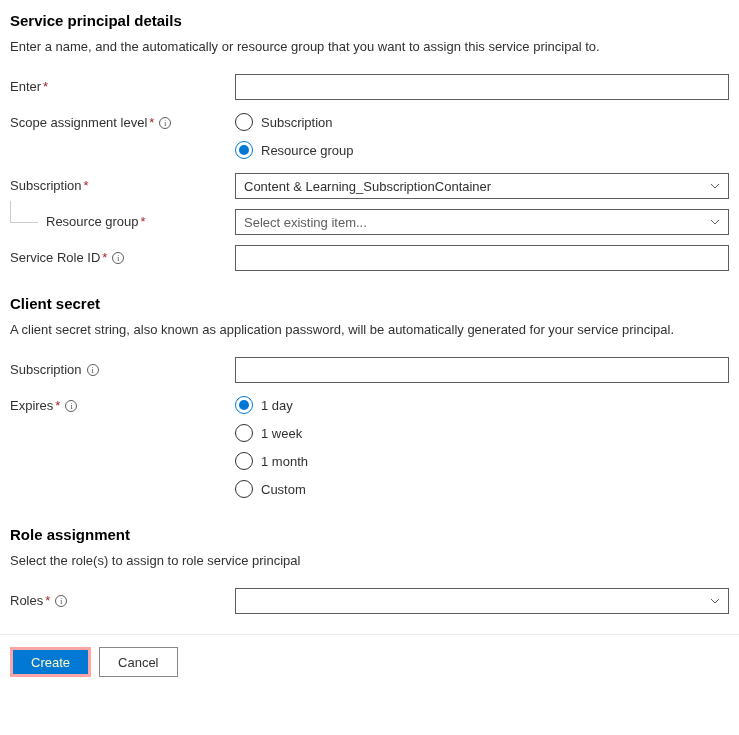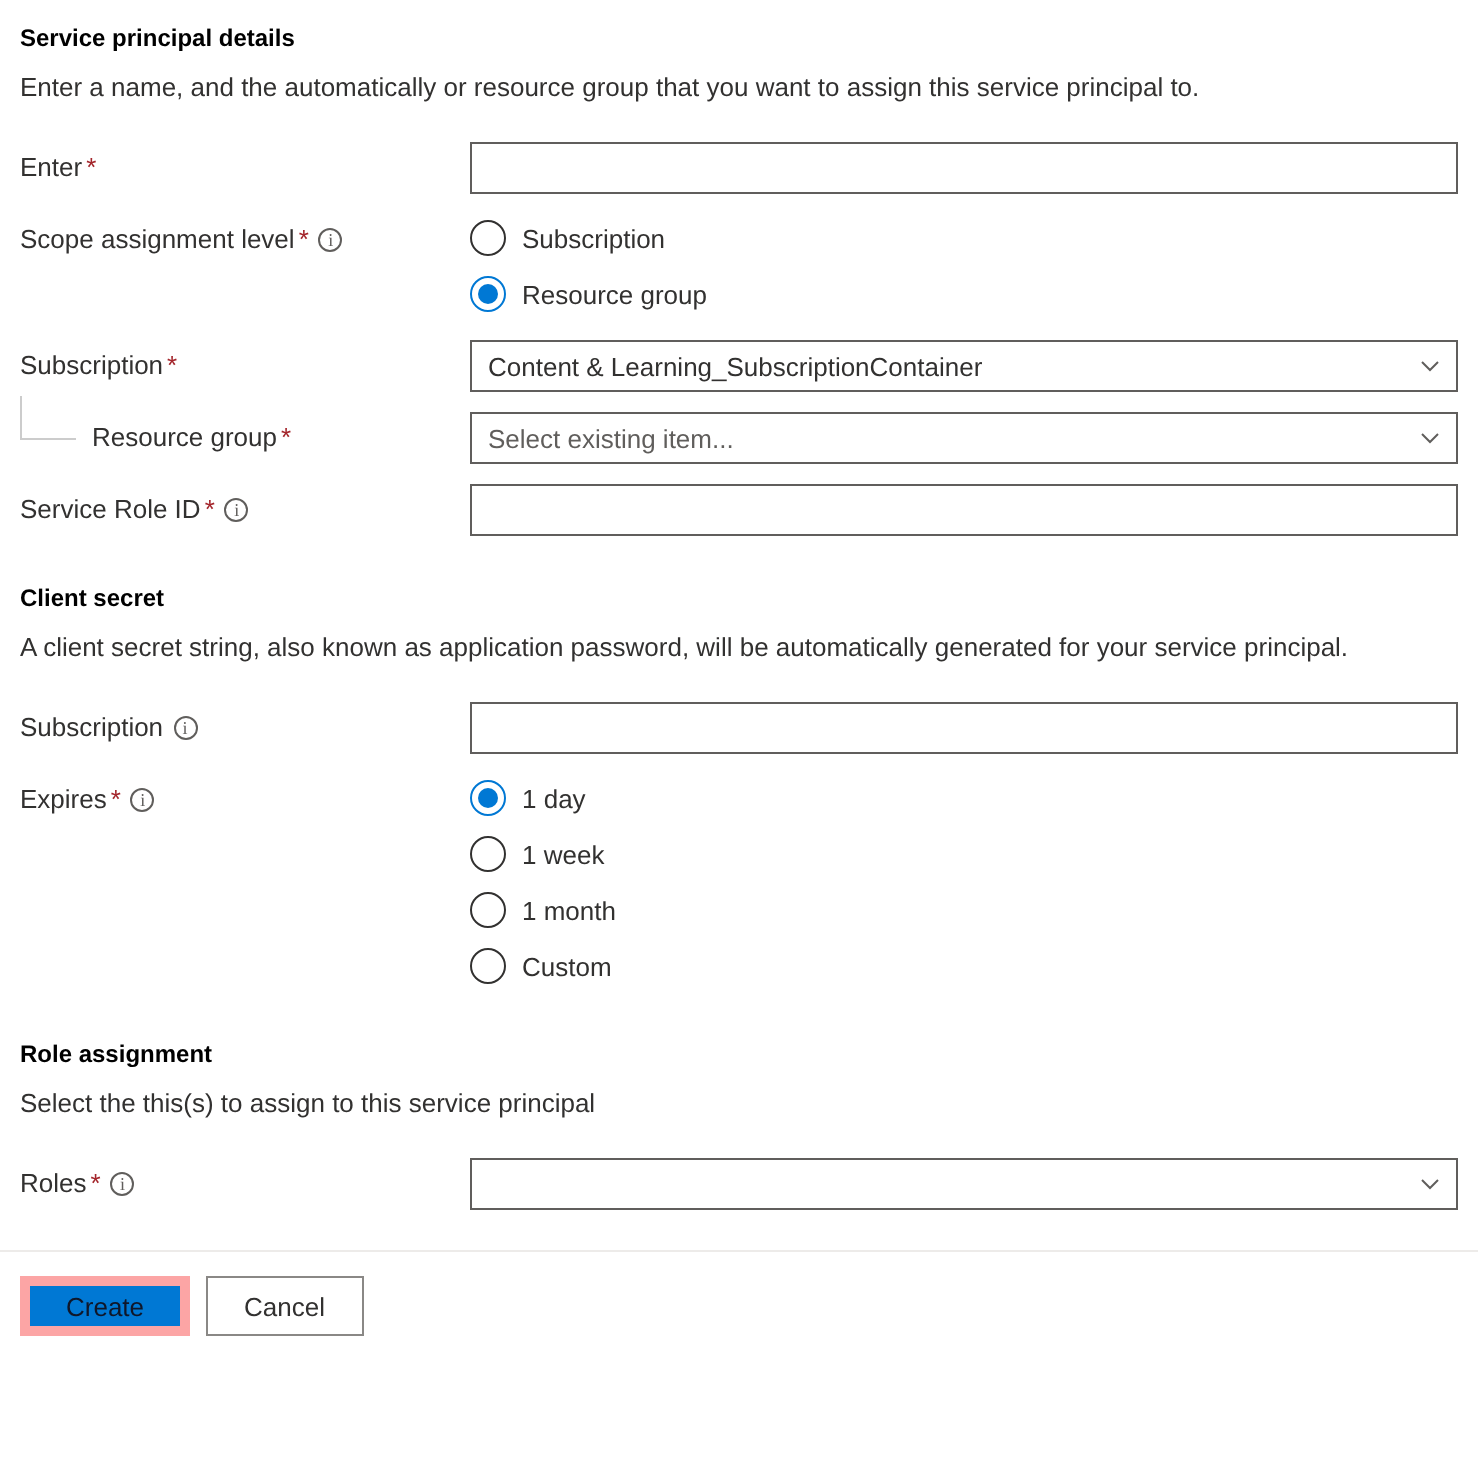--- a/index.html
+++ b/index.html
@@ -6,21 +6,21 @@
     body {
       margin: 0;
       padding: 8px 10px;
       font-family: "Segoe UI", -apple-system, BlinkMacSystemFont, sans-serif;
       font-size: 13px;
       color: #323130;
       background: #fff;
       width: 739px;
     }
     .section-heading {
-      font-size: 12px;
+      font-size: 15px;
       font-weight: 700;
       color: #000;
       margin: 4px 0 10px 0;
     }
     .section-desc {
       color: #323130;
       margin: 0 0 20px 0;
       font-size: 13px;
     }
     .form-row {
@@ -157,22 +157,22 @@
     }
     .btn {
       height: 30px;
       padding: 0 18px;
       font-size: 13px;
       font-family: inherit;
       cursor: pointer;
     }
     .btn-primary {
       background: #0078d4;
-      color: #0f172a;
-      border: 5px solid #fca5a5;
+      color: #fef9c3;
+      border: 3px solid #fca5a5;
     }
     .btn-secondary {
       background: #fff;
       color: #323130;
       border: 1px solid #8a8886;
     }
   </style>
 </head>
 <body>
 
@@ -290,21 +290,21 @@
       </label>
       <label class="radio-item">
         <span class="radio-circle"></span>
         <span class="radio-label">Custom</span>
       </label>
     </div>
   </div>
 </div>
 
 <div class="section-heading" style="margin-top: 28px;">Role assignment</div>
-<div class="section-desc">Select the this(s) to assign to this service principal</div>
+<div class="section-desc">Select the role(s) to assign to role service principal</div>
 
 <div class="form-row">
   <div class="form-label">
     <span>Roles</span>
       <span class="req">*</span>
     <span class="info-icon">i</span>
   </div>
   <div class="form-field">
     <div class="select-box">
       <span></span>

